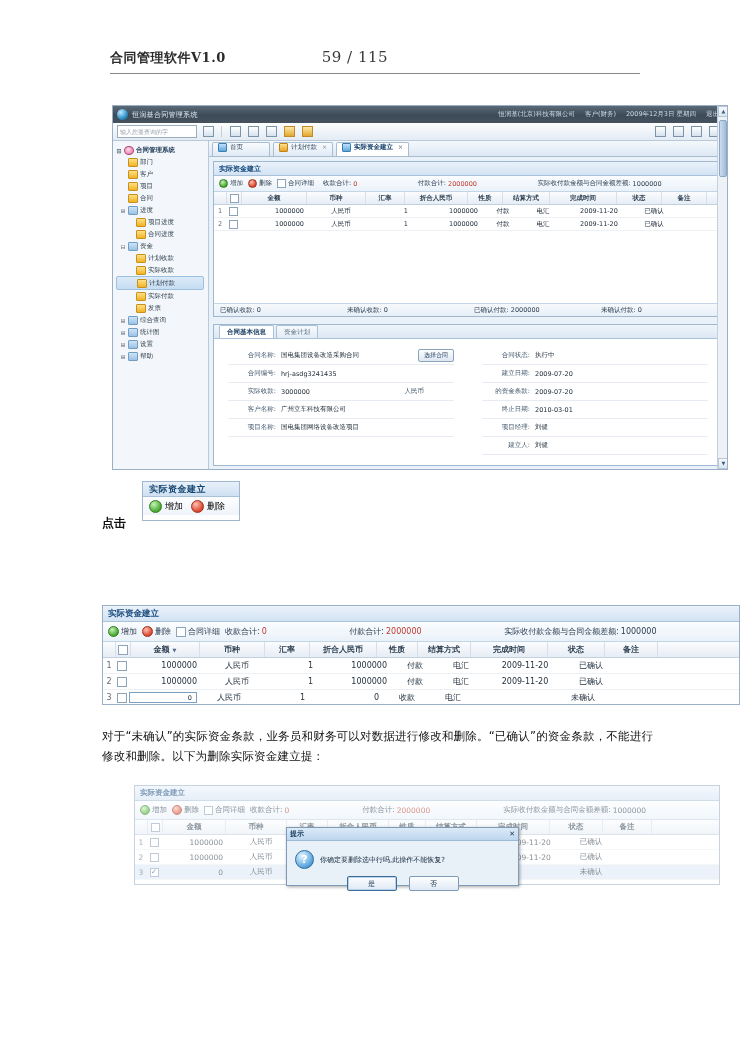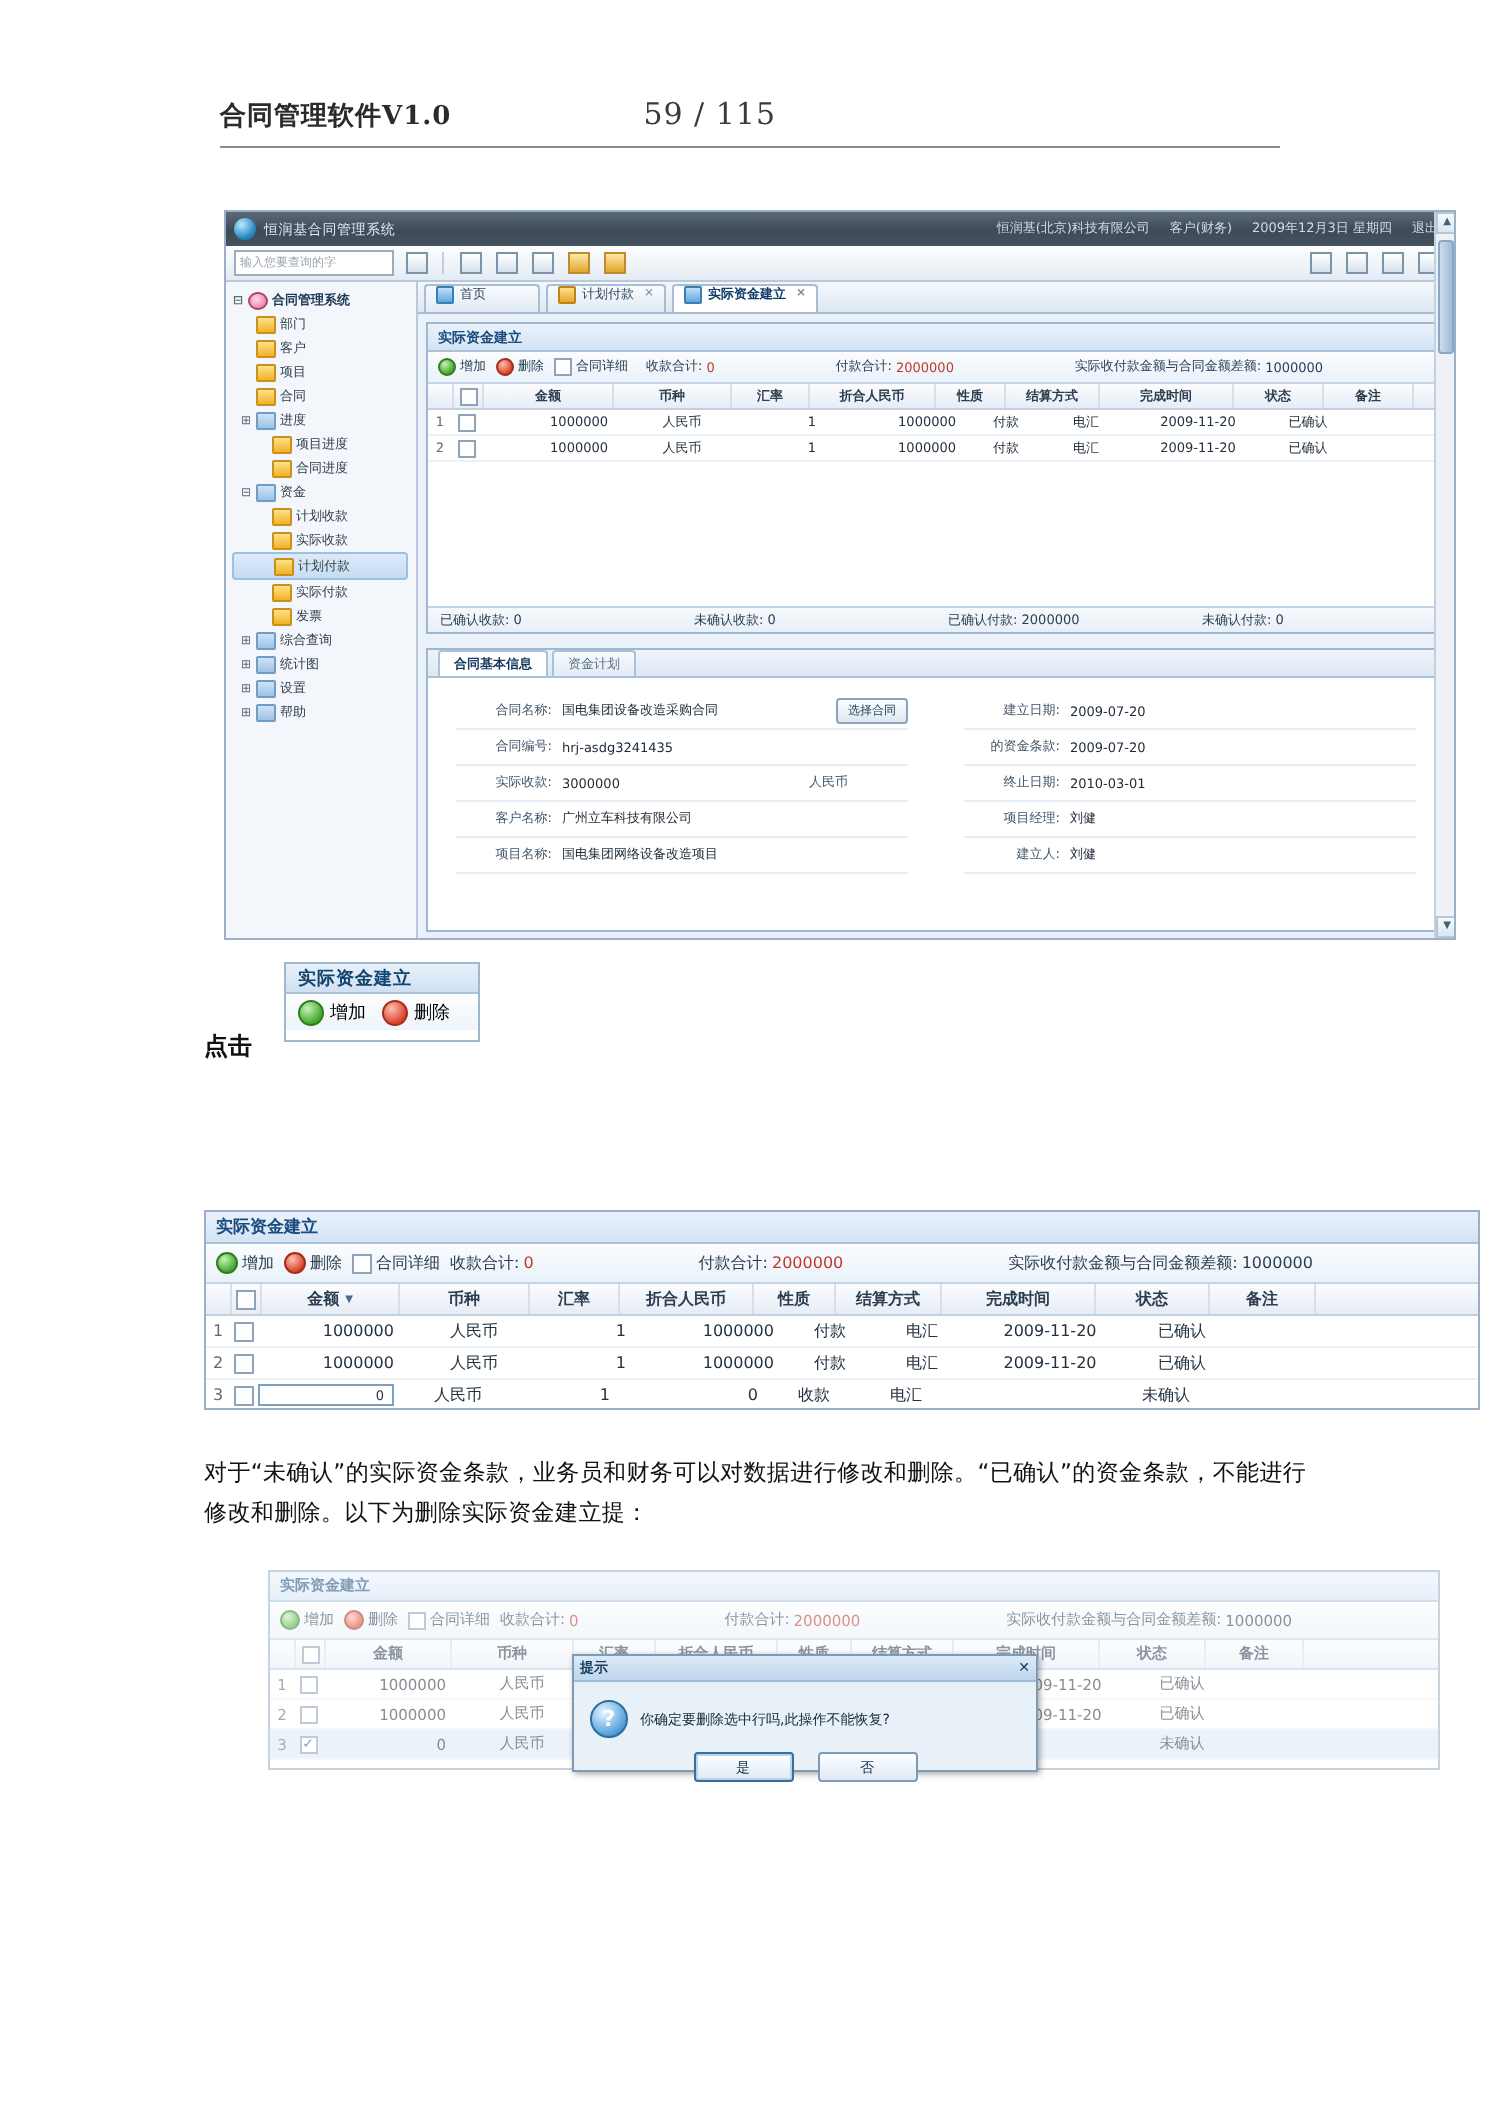--- a/index.html
+++ b/index.html
@@ -463,20 +463,24 @@
                 <div class="flabel">客户名称:</div>
                 <div class="fval">广州立车科技有限公司</div>
               </div>
               <div class="frow">
                 <div class="flabel">项目名称:</div>
                 <div class="fval">国电集团网络设备改造项目</div>
               </div>
             </div>
             <div class="fcol">
               <div class="frow">
+                <div class="flabel">合同状态:</div>
+                <div class="fval">执行中</div>
+              </div>
+              <div class="frow">
                 <div class="flabel">建立日期:</div>
                 <div class="fval">2009-07-20</div>
               </div>
               <div class="frow">
                 <div class="flabel">的资金条款:</div>
                 <div class="fval">2009-07-20</div>
               </div>
               <div class="frow">
                 <div class="flabel">终止日期:</div>
                 <div class="fval">2010-03-01</div>

